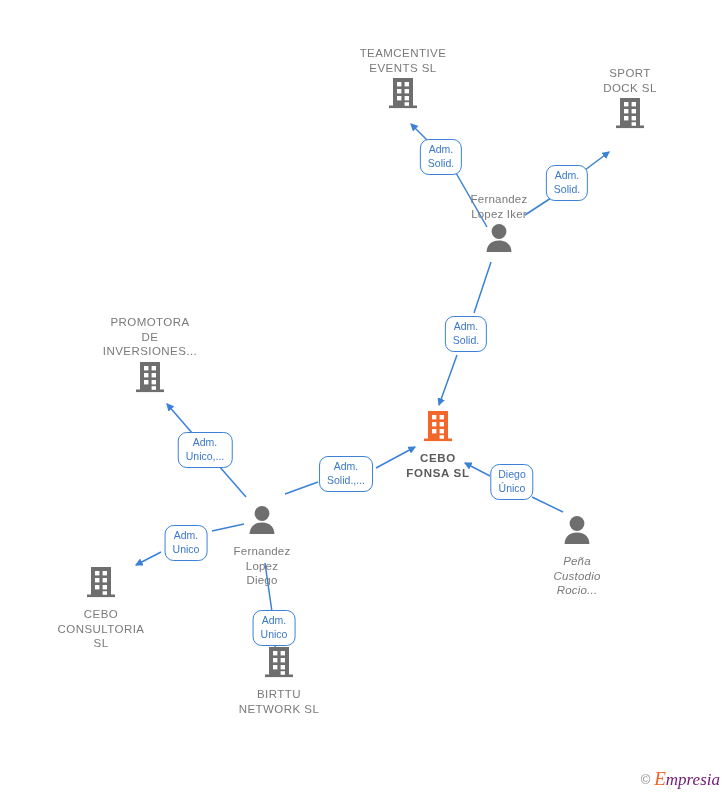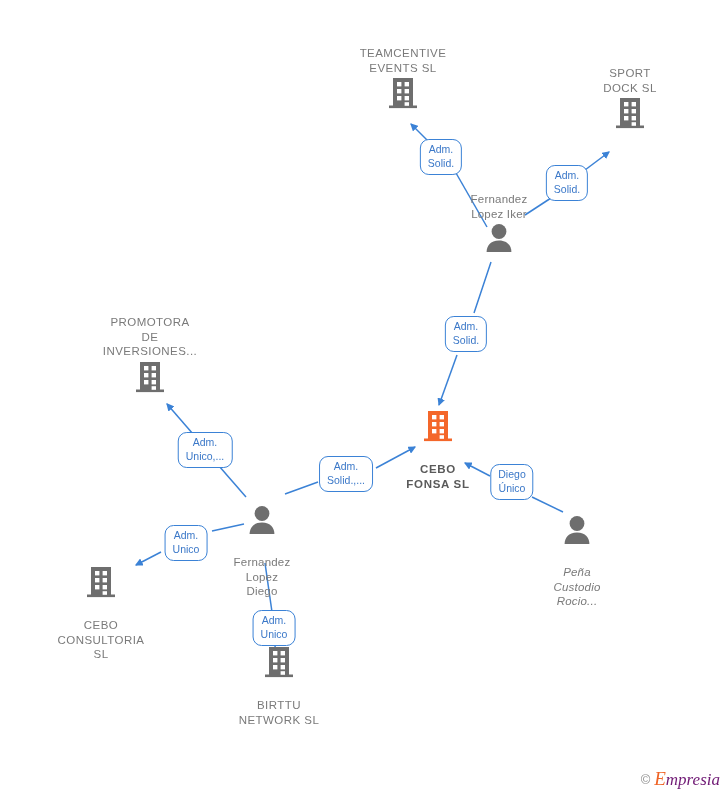--- a/index.html
+++ b/index.html
@@ -15,21 +15,21 @@
 
   .node{position:absolute;transform:translate(-50%,0);text-align:center;width:150px;}
   .node .icon{display:block;margin:0 auto;}
   .node .lbl{
     display:block;
     font-size:11.5px;
     line-height:14.5px;
     color:#7a7a7a;
     letter-spacing:0.2px;
     white-space:pre-line;
-    margin-top:16px;
+    margin-top:5px;
   }
   .node.company .lbl{letter-spacing:0.45px;}
   .node.focus .lbl{color:#5a5a5a;font-weight:bold;letter-spacing:0.7px;font-size:11.5px;}
   .node .lbl.above{margin:0 0 2px 0;}
 
   .edge-label{
     position:absolute;
     transform:translate(-50%,-50%);
     background:#ffffff;
     border:1.3px solid #3b82d6;

